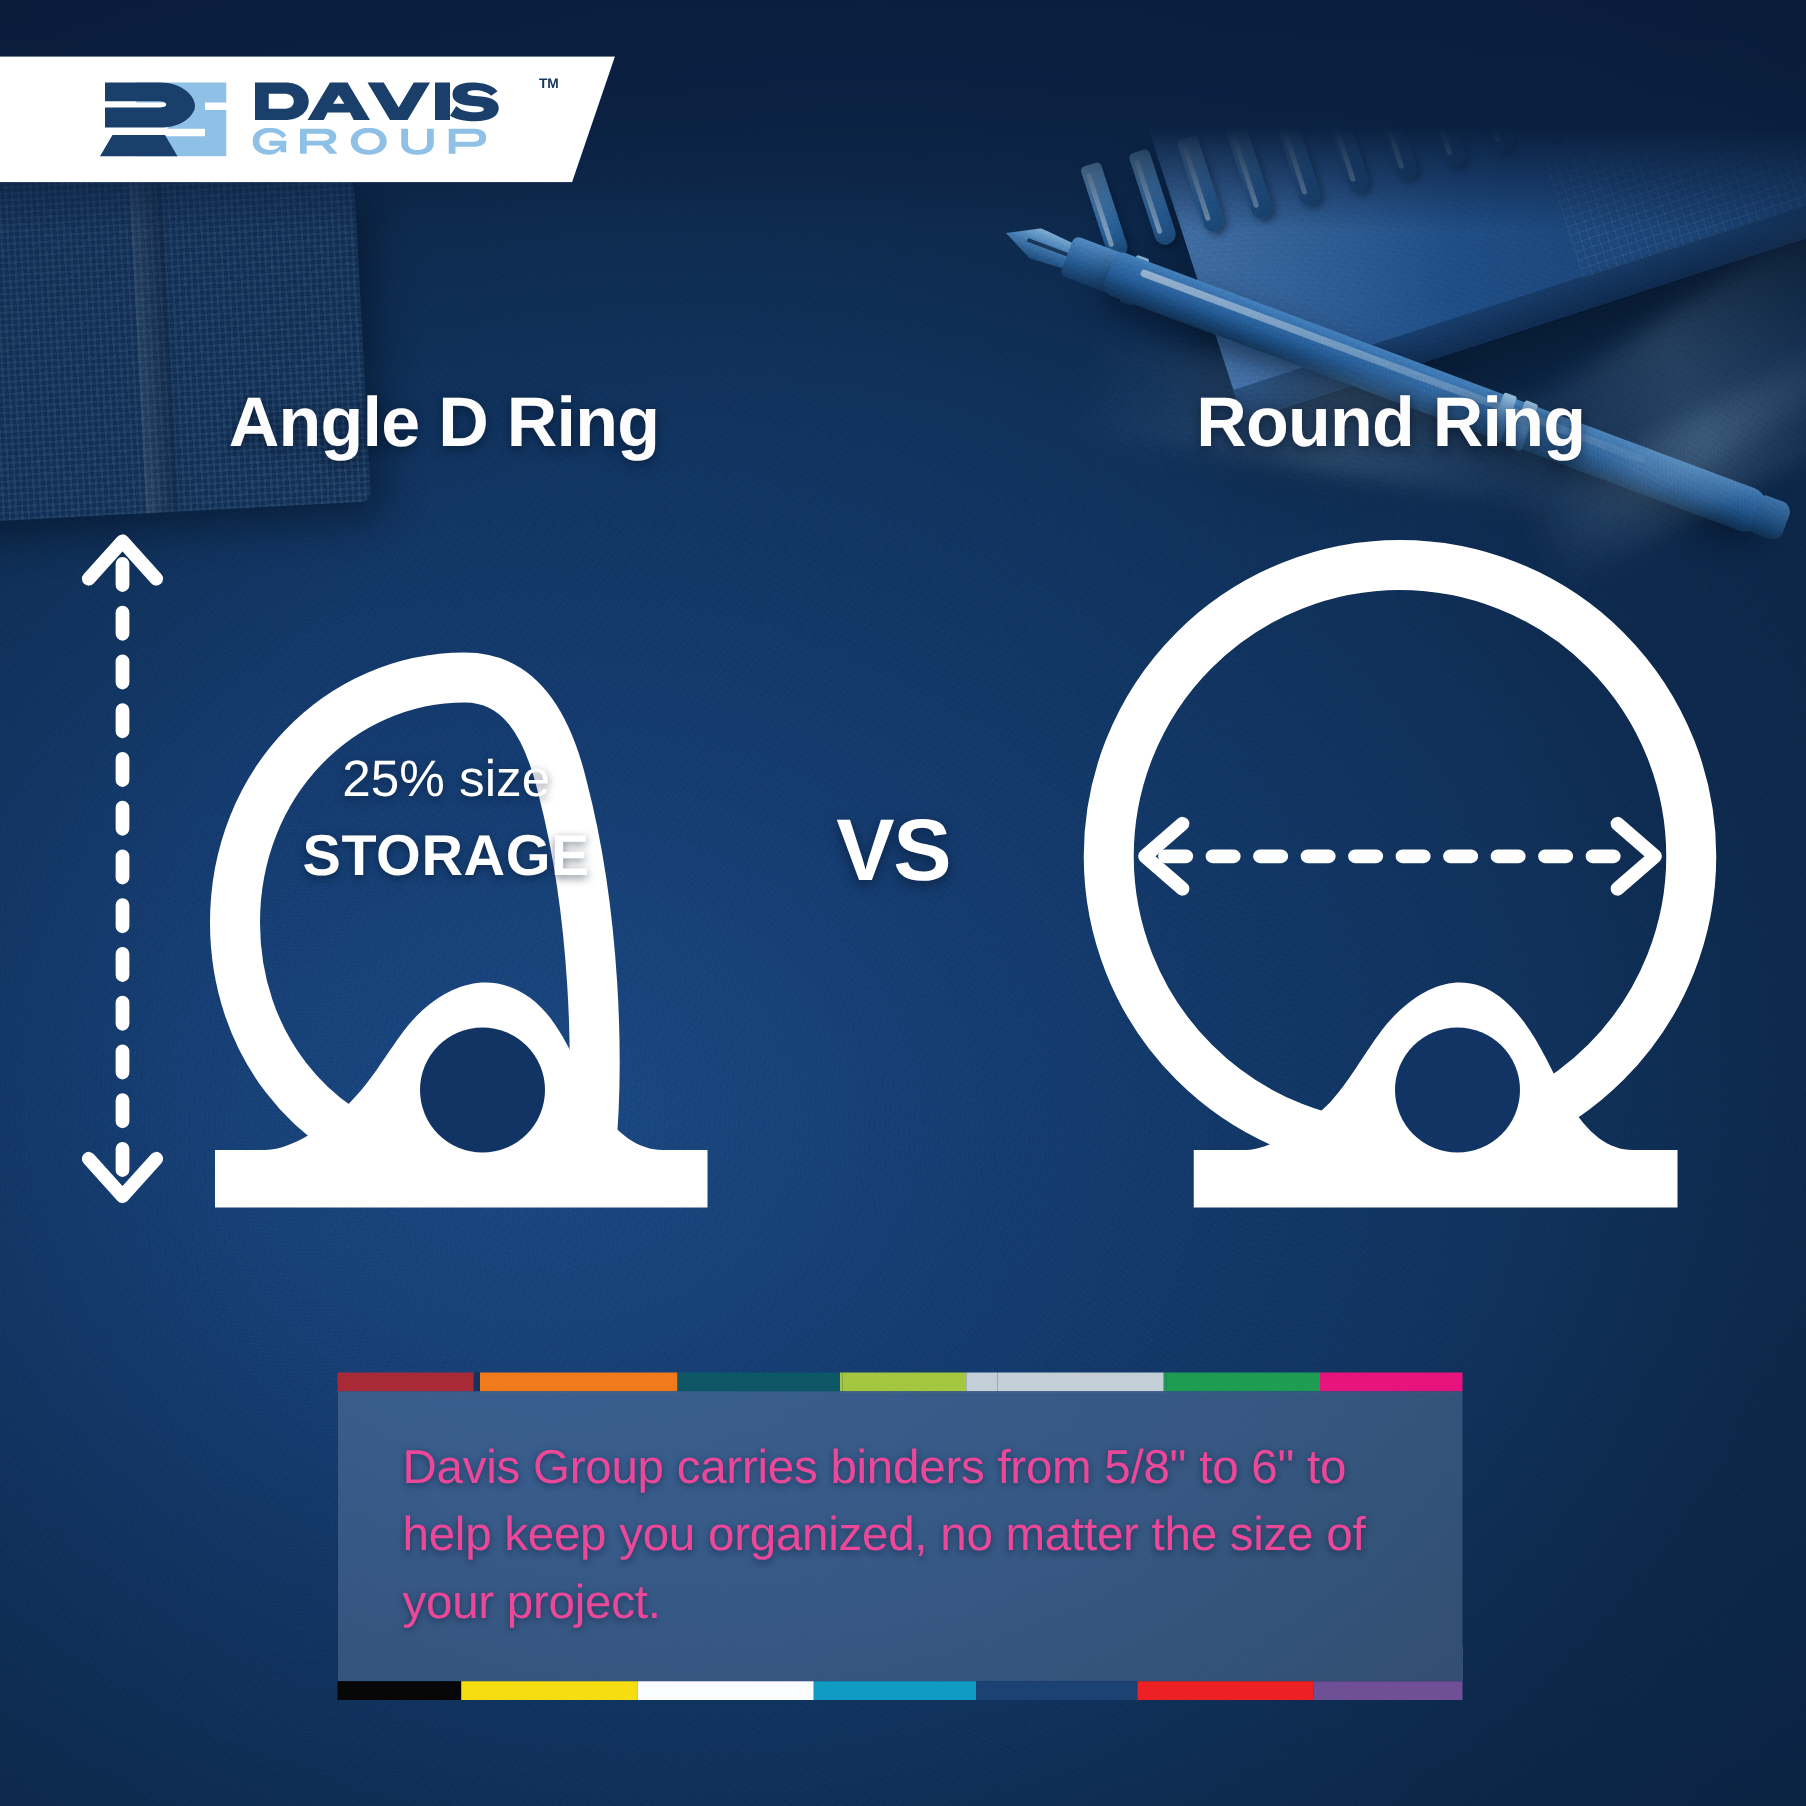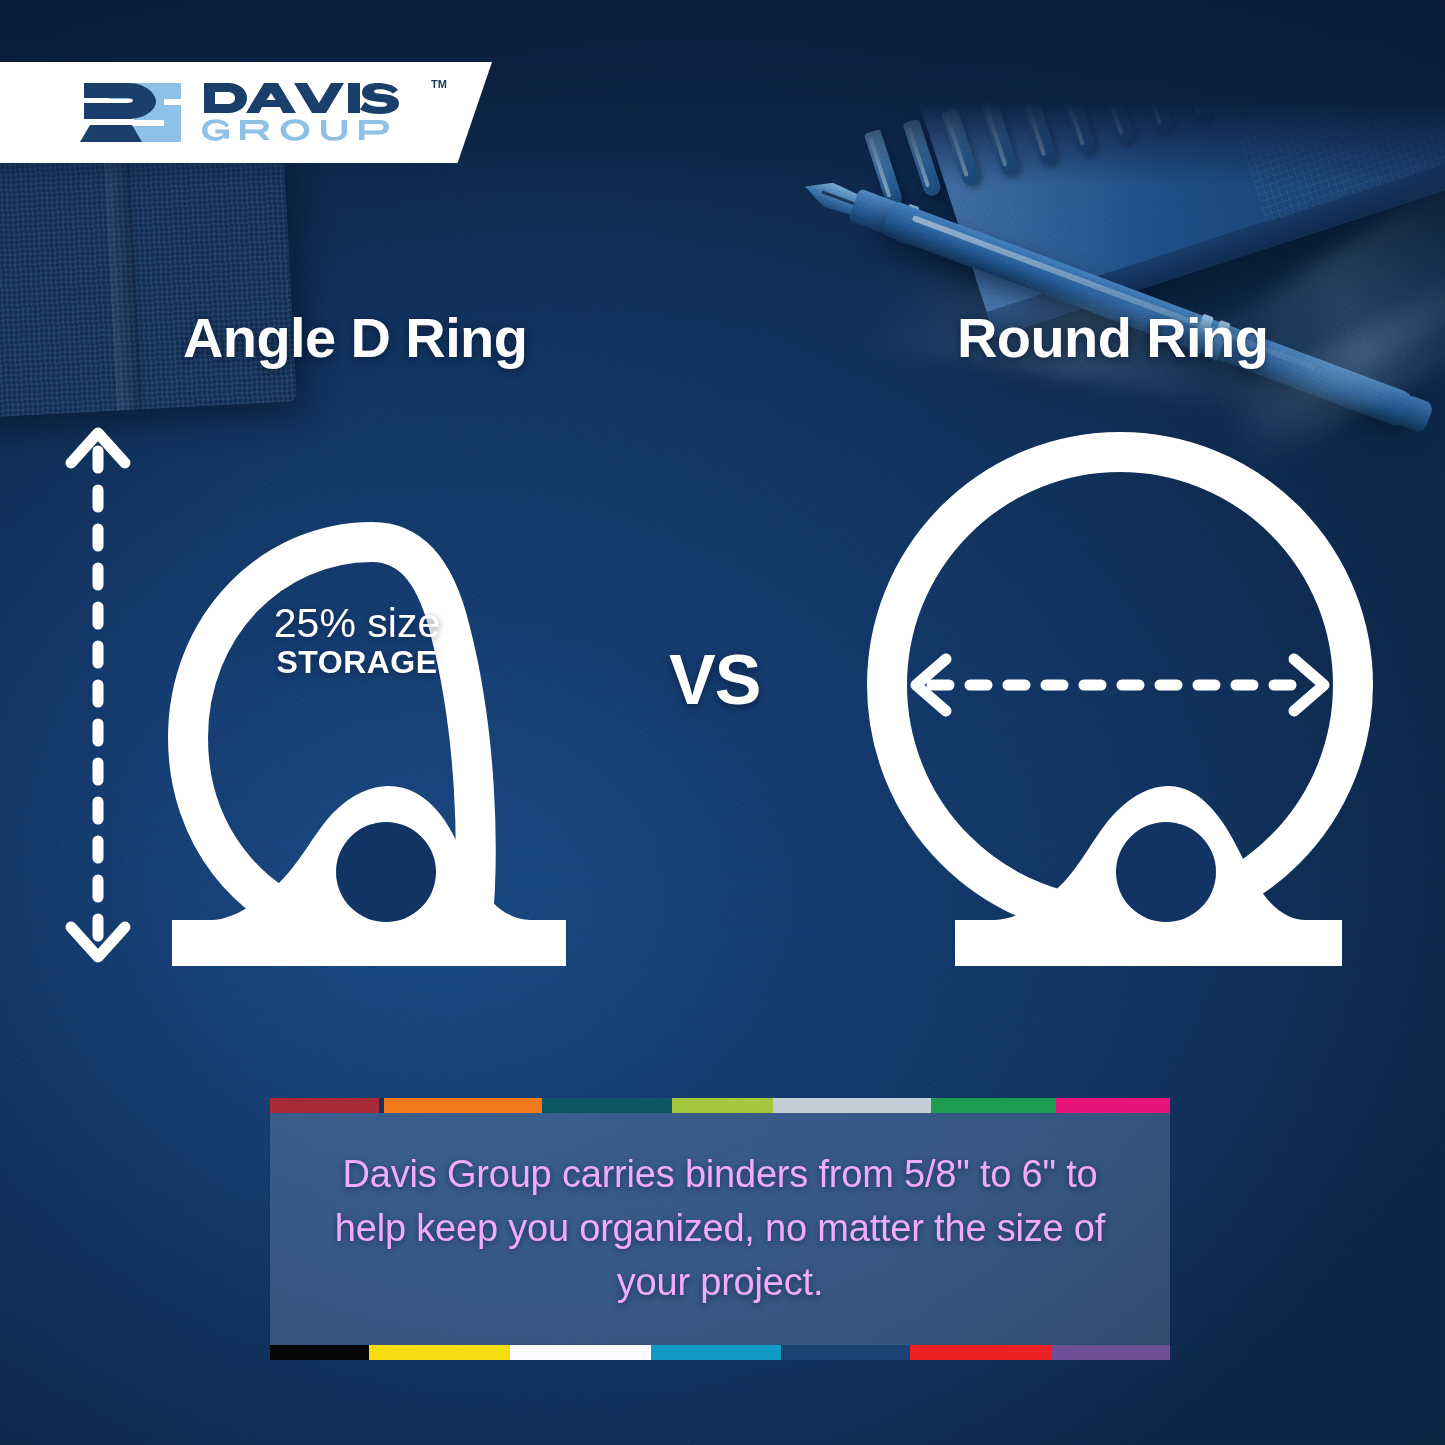--- a/index.html
+++ b/index.html
@@ -165,21 +165,21 @@
   }
   
   .streak{
     position:absolute;
     background:linear-gradient(100deg, rgba(255,255,255,0) 0%, rgba(174,214,245,.20) 48%, rgba(255,255,255,0) 100%);
     filter:blur(9px);
   }
 
   
   .logo-banner{
-    position:absolute; left:0; top:62px; width:492px; height:101px;
+    position:absolute; left:0; top:45px; width:492px; height:101px;
     background:#ffffff;
     clip-path:polygon(0 0, 100% 0, 93% 100%, 0 100%);
     box-shadow:0 4px 16px rgba(3,14,32,.35);
     display:flex; align-items:center;
   }
   .logo-wrap{ display:flex; align-items:center; gap:14px; margin-left:76px; }
   .logo-mark{ width:112px; height:63px; flex:0 0 auto; }
   .logo-type{ display:flex; flex-direction:column; line-height:1; }
   .logo-davis{ position:relative; height:34px; }
   .logo-davis svg{ display:block; }
@@ -220,43 +220,43 @@
   
   .storage{
     position:absolute; left:232px; top:603px;
     width:250px; text-align:center; color:#ffffff;
     line-height:1.0;
     text-shadow:0 2px 7px rgba(4,18,40,.5);
   }
   .storage .l1{ font-size:41px; }
   .storage .l1 b{ font-weight:normal; }
   .storage .l1 span{ font-weight:normal; }
-  .storage .l2{ font-size:32px; font-weight:bold; letter-spacing:.5px; margin-top:2px; }
+  .storage .l2{ font-size:46px; font-weight:bold; letter-spacing:.5px; margin-top:17px; }
 
   
   .caption-block{
     position:absolute; left:270px; top:1098px; width:900px; height:262px;
   }
   .strip{
     position:absolute; left:0; width:100%; height:15px; display:flex;
   }
   .strip.top{ top:0; }
   .strip.bottom{ bottom:0; }
   .strip span{ height:100%; display:block; }
   .caption-panel{
     position:absolute; left:0; top:15px; width:100%; height:232px;
     background:rgba(151,178,211,.27);
     backdrop-filter:blur(1px);
     display:flex; align-items:center; justify-content:center;
   }
   .caption-text{
-    color:#f0abfc;
+    color:#ec4899;
     font-size:38px;
     line-height:1.42;
-    text-align:center;
+    text-align:left;
     font-weight:normal;
     letter-spacing:-.2px;
     padding:0 52px;
     text-shadow:0 2px 6px rgba(4,16,36,.45);
   }
 </style>
 </head>
 <body>
 
 <div id="stage">

